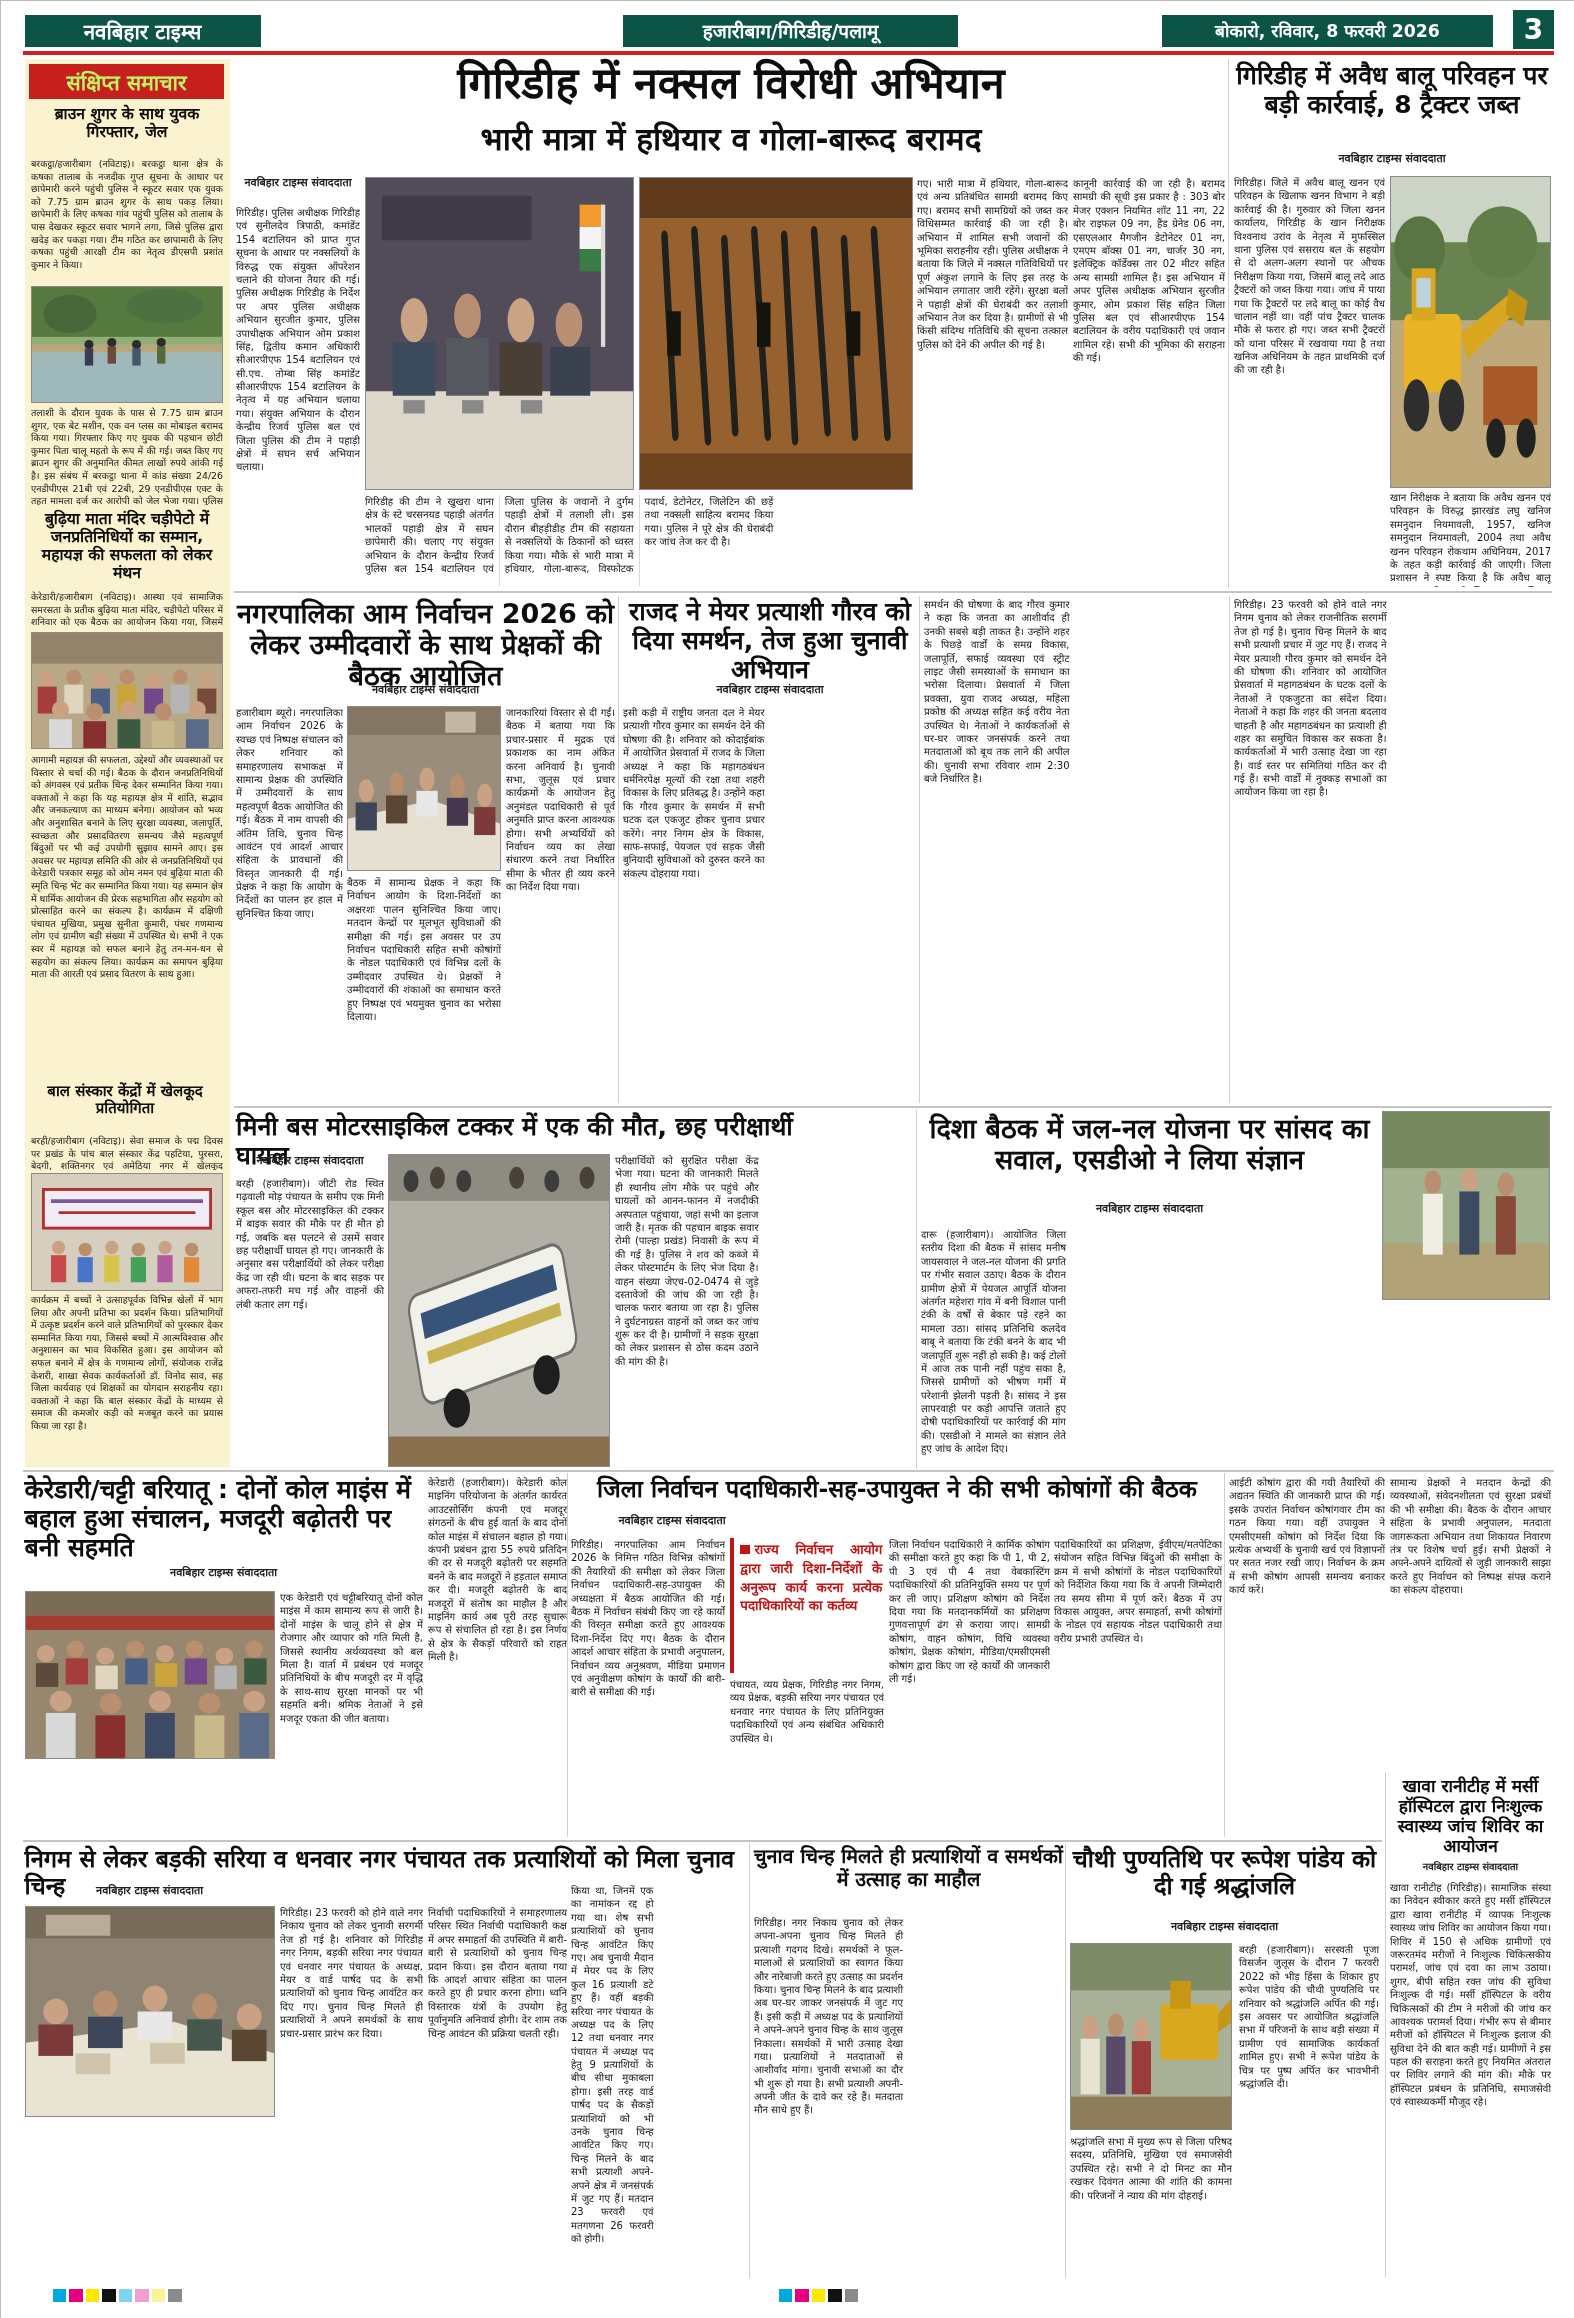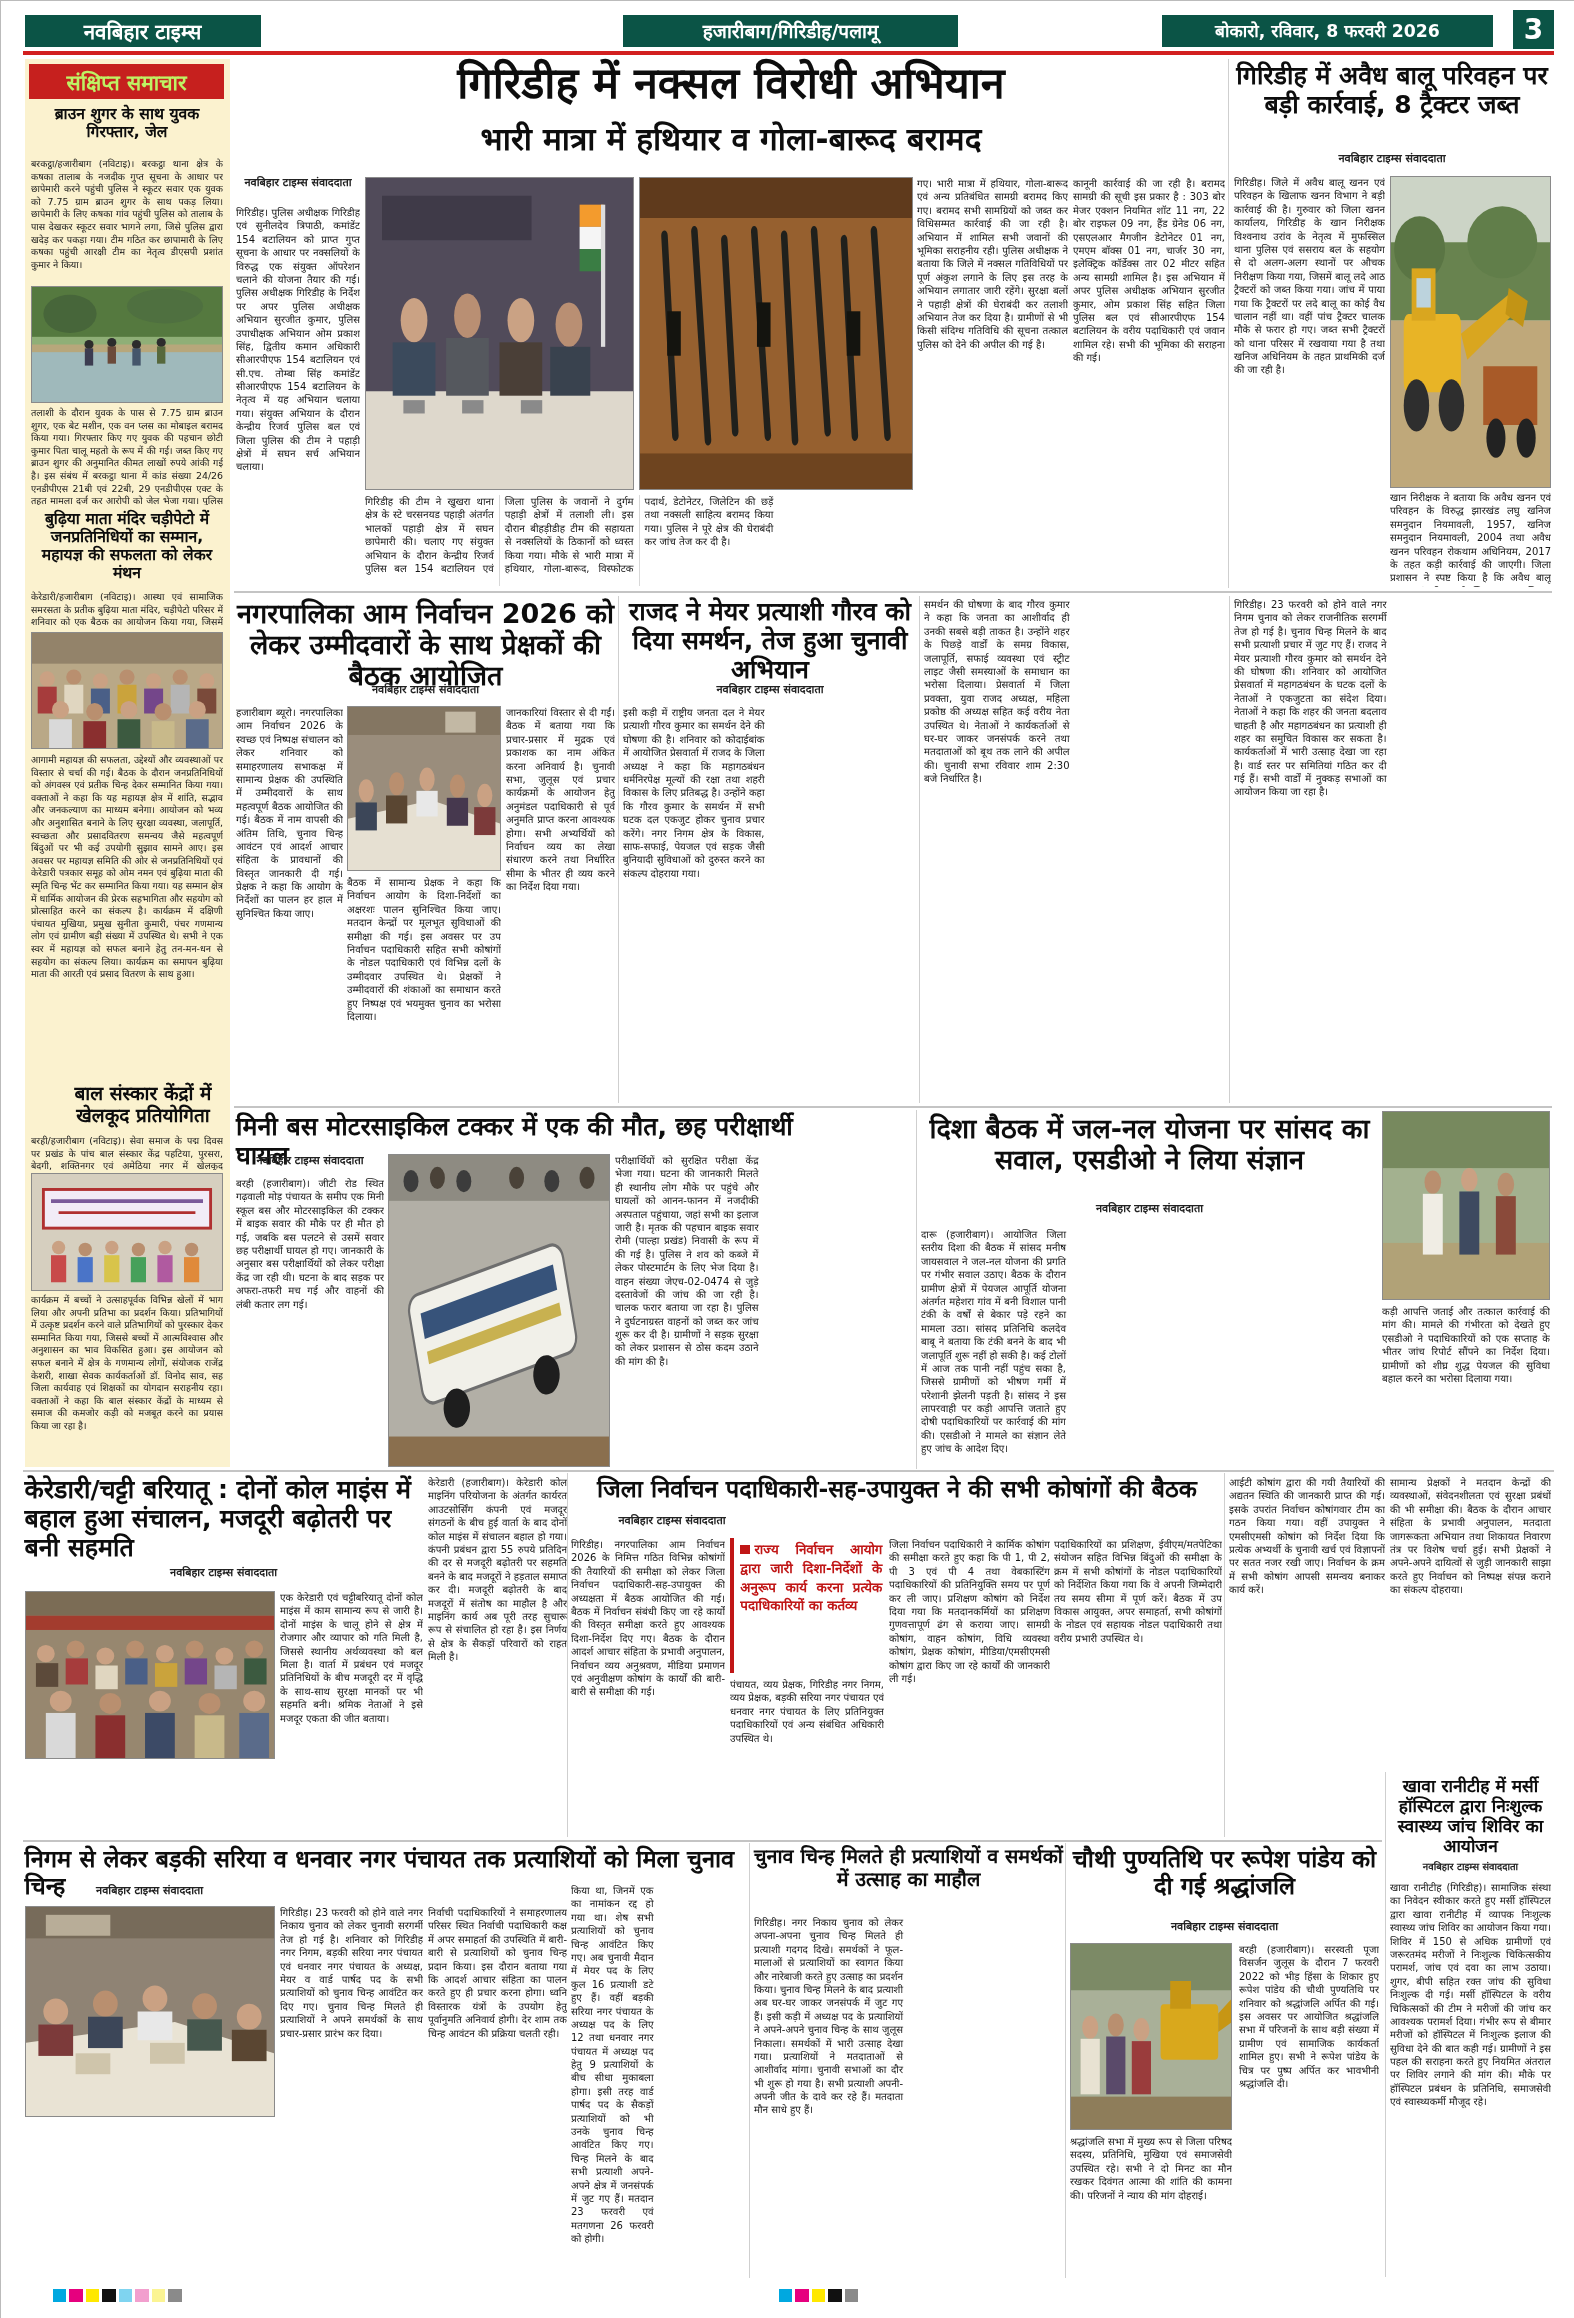--- a/index.html
+++ b/index.html
@@ -90,21 +90,21 @@
       <circle cx="51" cy="40" r="4.5" fill="#caa183"></circle>
         <rect x="45" y="45" width="12" height="15" fill="#3c5a40"></rect>
       <circle cx="69" cy="41" r="4.5" fill="#b98f6f"></circle>
         <rect x="63" y="46" width="12" height="14" fill="#c8b98a"></rect>
       <circle cx="87" cy="40" r="4.5" fill="#caa183"></circle>
         <rect x="81" y="45" width="12" height="15" fill="#5a6b8a"></rect>
     </svg>
   </div>
   <div class="abs body-txt body-sm" style="left:30px;top:753px;width:192px;height:326px;">आगामी महायज्ञ की सफलता, उद्देश्यों और व्यवस्थाओं पर विस्तार से चर्चा की गई। बैठक के दौरान जनप्रतिनिधियों को अंगवस्त्र एवं प्रतीक चिन्ह देकर सम्मानित किया गया। वक्ताओं ने कहा कि यह महायज्ञ क्षेत्र में शांति, सद्भाव और जनकल्याण का माध्यम बनेगा। आयोजन को भव्य और अनुशासित बनाने के लिए सुरक्षा व्यवस्था, जलापूर्ति, स्वच्छता और प्रसादवितरण समन्वय जैसे महत्वपूर्ण बिंदुओं पर भी कई उपयोगी सुझाव सामने आए। इस अवसर पर महायज्ञ समिति की ओर से जनप्रतिनिधियों एवं केरेडारी पत्रकार समूह को ओम नमन एवं बुढ़िया माता की स्मृति चिन्ह भेंट कर सम्मानित किया गया। यह सम्मान क्षेत्र में धार्मिक आयोजन की प्रेरक सहभागिता और सहयोग को प्रोत्साहित करने का संकल्प है। कार्यक्रम में दक्षिणी पंचायत मुखिया, प्रमुख सुनीता कुमारी, पंचर गणमान्य लोग एवं ग्रामीण बड़ी संख्या में उपस्थित थे। सभी ने एक स्वर में महायज्ञ को सफल बनाने हेतु तन-मन-धन से सहयोग का संकल्प लिया। कार्यक्रम का समापन बुढ़िया माता की आरती एवं प्रसाद वितरण के साथ हुआ।</div>
 
-  <div class="abs headline h-c" style="left:46px;top:1082px;width:192px;height:49px;font-size:19px;">बाल संस्कार केंद्रों में खेलकूद प्रतियोगिता</div>
+  <div class="abs headline h-c" style="left:28px;top:1082px;width:192px;height:49px;font-size:15px;">बाल संस्कार केंद्रों में खेलकूद प्रतियोगिता</div>
   <div class="abs body-txt body-sm" style="left:30px;top:1134px;width:192px;height:35px;">बरही/हजारीबाग (नविटाइ)। सेवा समाज के पद्म दिवस पर प्रखंड के पांच बाल संस्कार केंद्र पहटिया, पुरसरा, बेदगी, शक्तिनगर एवं अमेठिया नगर में खेलकूद प्रतियोगिता का आयोजन किया गया।</div>
   <div class="abs photo" style="left:30px;top:1172px;width:192px;height:118px;">
     <svg viewBox="0 0 100 60" preserveAspectRatio="none">
       <rect width="100" height="60" fill="#d6cfbf"></rect>
       <rect x="6" y="8" width="88" height="20" fill="#f2ecf7" stroke="#b03030" stroke-width="1.5"></rect>
       <line x1="10" y1="14" x2="90" y2="14" stroke="#7a5a9a" stroke-width="2"></line>
       <line x1="14" y1="20" x2="86" y2="20" stroke="#b03030" stroke-width="1.5"></line>
       <circle cx="14" cy="38" r="3.5" fill="#caa183"></circle>
         <rect x="10" y="42" width="8" height="14" fill="#c84a4a"></rect>
       <circle cx="28" cy="39" r="3.5" fill="#b98f6f"></circle>
@@ -268,21 +268,20 @@
         <rect width="100" height="24" fill="#77895e"></rect>
       <rect y="56" width="100" height="24" fill="#b1a277"></rect>
       <circle cx="30" cy="30" r="5" fill="#b98f6f"></circle>
         <rect x="24" y="35" width="12" height="26" fill="#f0ede4"></rect>
       <circle cx="52" cy="29" r="5" fill="#caa183"></circle>
         <rect x="46" y="34" width="12" height="27" fill="#3e4a60"></rect>
       <circle cx="74" cy="31" r="5" fill="#b98f6f"></circle>
         <rect x="68" y="36" width="12" height="25" fill="#8a4a3a"></rect>
     </svg>
   </div>
-  <div class="abs body-txt" style="left:1381px;top:1304px;width:168px;height:162px;">कड़ी आपत्ति जताई और तत्काल कार्रवाई की मांग की। मामले की गंभीरता को देखते हुए एसडीओ ने पदाधिकारियों को एक सप्ताह के भीतर जांच रिपोर्ट सौंपने का निर्देश दिया। ग्रामीणों को शीघ्र शुद्ध पेयजल की सुविधा बहाल करने का भरोसा दिलाया गया।</div>
 
   <div class="abs hrule" style="left:22px;top:1469px;width:1531px;"></div>
 
   <div class="abs headline" style="left:23.6px;top:1475px;width:398px;height:85px;font-size:25px;">केरेडारी/चट्टी बरियातू : दोनों कोल माइंस में बहाल हुआ संचालन, मजदूरी बढ़ोतरी पर बनी सहमति</div>
   <div class="abs byline" style="left:23.6px;top:1565px;width:398px;height:20.5px;">नवबिहार टाइम्स संवाददाता</div>
   <div class="abs photo" style="left:23.6px;top:1590px;width:250px;height:168px;">
     <svg viewBox="0 0 100 70" preserveAspectRatio="none">
       <rect width="100" height="70" fill="#97876f"></rect>
         <rect width="100" height="10" fill="#7b6c55"></rect>
       <rect y="10" width="100" height="6" fill="#a33c2e"></rect>

